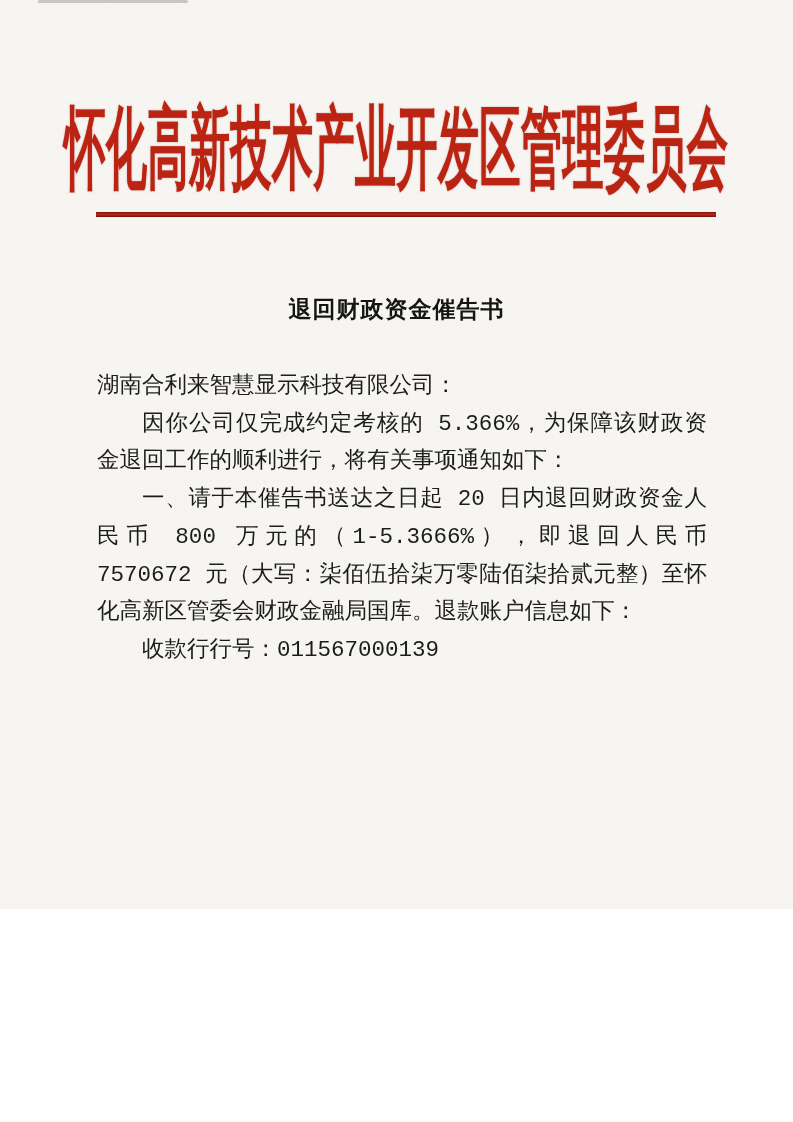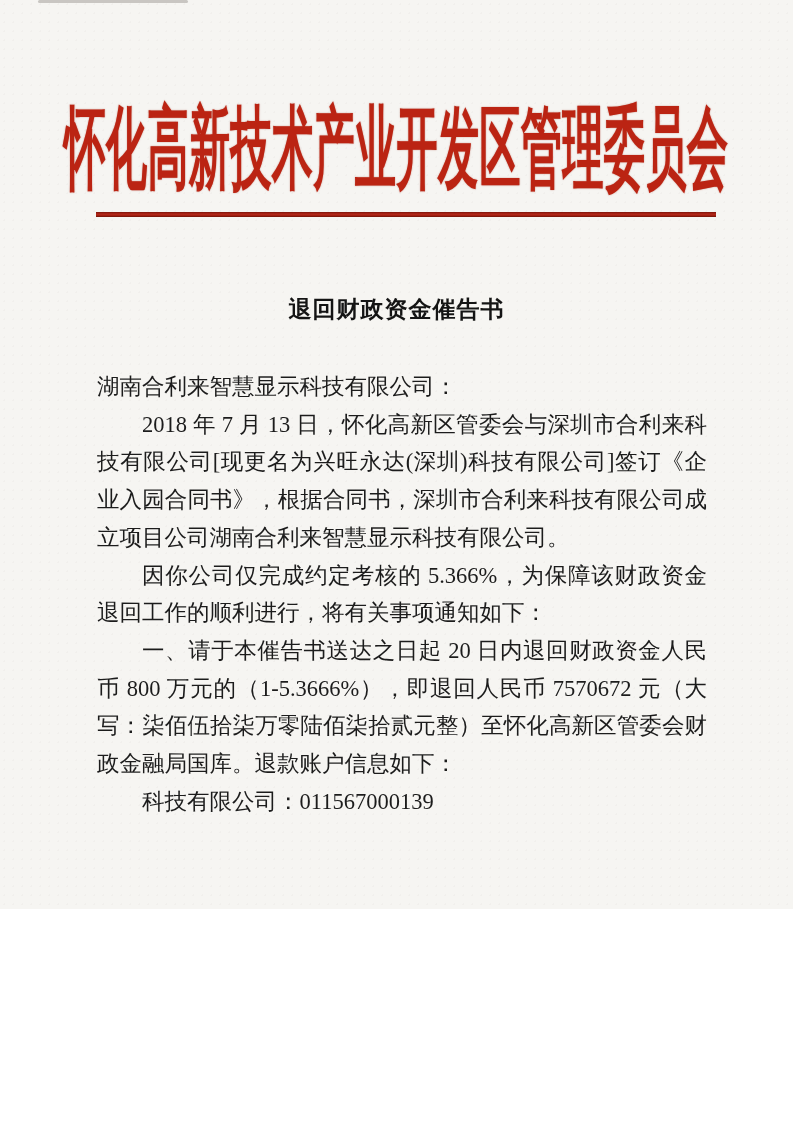--- a/index.html
+++ b/index.html
@@ -79,41 +79,41 @@
     left: 97px;
     width: 610px;
     font-size: 22.5px;
     line-height: 37.7px;
     color: #1c1c1c;
     text-align: justify;
   }
   .letter-body p {
     margin: 0;
     text-indent: 2em;
+    font-family: Liberation Mono, monospace;
   }
   .letter-body p.no-indent {
     text-indent: 0;
   }
 </style>
 </head>
 <body>
 
 <div class="page">
 
   <div class="scan-artifact"></div>
 
   <div class="agency-header">怀化高新技术产业开发区管理委员会</div>
 
   <div class="rule rule-top"></div>
 
   <div class="doc-title">退回财政资金催告书</div>
 
   <div class="letter-body">
     <p class="no-indent">湖南合利来智慧显示科技有限公司：</p>
-    <p>2018 年 7 月 13 日，怀化高新区管委会与深圳市合利来科技有限公司[现更名为兴旺永达(深圳)科技有限公司]签订《企业入园合同书》，根据合同书，深圳市合利来科技有限公司成立项目公司湖南合利来智慧显示科技有限公司。</p>
     <p>因你公司仅完成约定考核的 5.366%，为保障该财政资金退回工作的顺利进行，将有关事项通知如下：</p>
     <p>一、请于本催告书送达之日起 20 日内退回财政资金人民币 800 万元的（1-5.3666%），即退回人民币 7570672 元（大写：柒佰伍拾柒万零陆佰柒拾贰元整）至怀化高新区管委会财政金融局国库。退款账户信息如下：</p>
-    <p><span>科技有限公司：</span><span>011567000139</span></p>
+    <p><span>收款行行号：</span><span>011567000139</span></p>
   </div>
 
   <div class="rule rule-bottom"></div>
 
 </div>
 
 </body></html>

